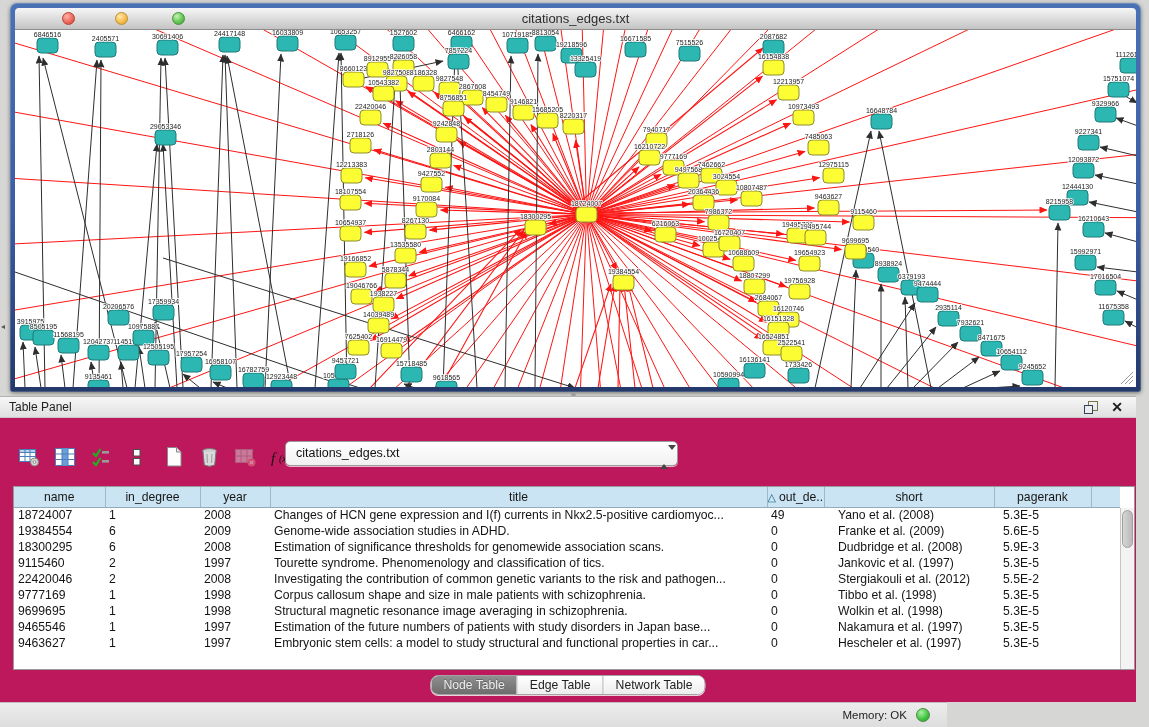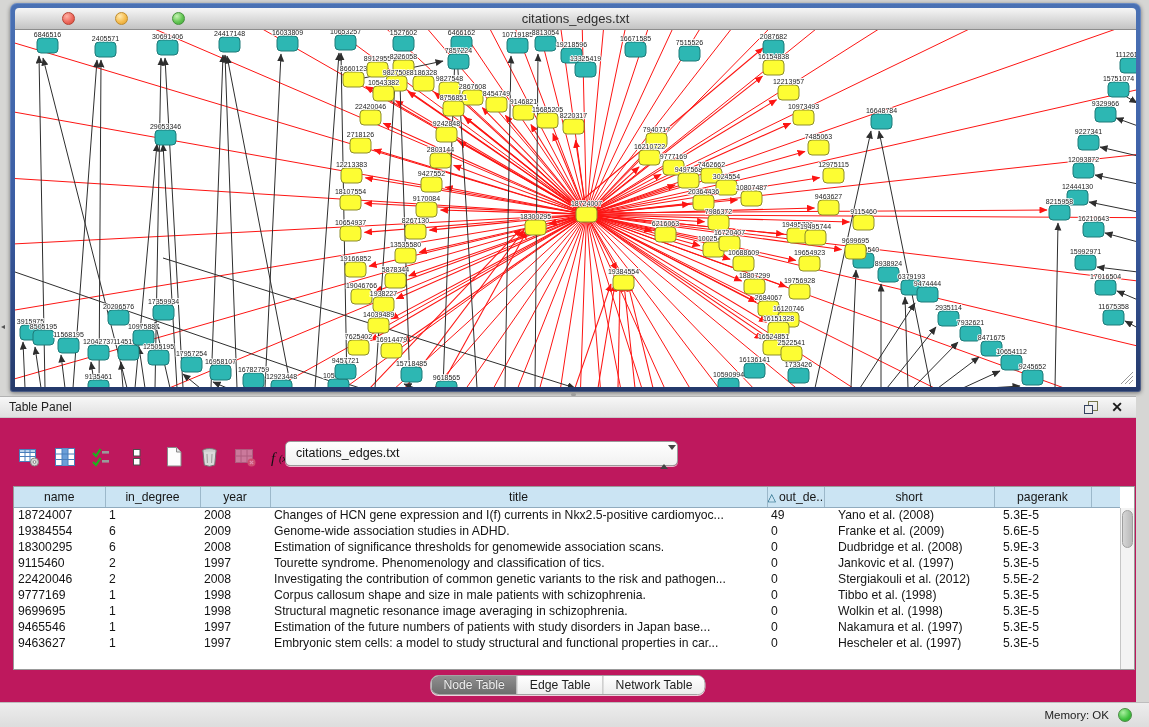--- a/index.html
+++ b/index.html
@@ -58,21 +58,21 @@
   .vthumb { margin:2px 1px; height:38px; border-radius:6px; background:linear-gradient(90deg,#d6d6d6,#b9b9b9); border:1px solid #9f9f9f; }
 
   .tabs { position:absolute; left:50%; top:278px; transform:translateX(-50%); display:flex;
     border:1px solid #a3a3a3; border-radius:8px; overflow:hidden; height:20px; background:#fff;
     box-shadow:0 1px 0 rgba(255,255,255,.8); }
   .tab { padding:0 12px; line-height:19px; font-size:12.2px; color:#1e1e1e;
     background:linear-gradient(#ffffff,#ededed); border-left:1px solid #b4b4b4; }
   .tab:first-child { border-left:none; }
   .tab.active { background:linear-gradient(#8f8f8f,#6d6d6d); color:#ededed; text-shadow:0 -1px 0 rgba(0,0,0,.25); }
 
-  .statusbar { position:absolute; left:0; top:702px; width:1149px; height:25px;
+  .statusbar { position:absolute; left:0; top:702px; width:947px; height:25px;
     background:linear-gradient(#ededed,#dddddd); border-top:1px solid #bdbdbd; }
   .memory-label { position:absolute; right:40px; top:6px; font-size:11.5px; color:#222; }
   .memory-dot { position:absolute; right:17px; top:5px; width:14px; height:14px; border-radius:50%;
     background:radial-gradient(circle at 35% 30%, #a9f0a0, #3ec13e 60%, #27a12e); border:1px solid #4b8a43; }
 </style>
 </head>
 <body>
 
 <div class="desktop">
 

